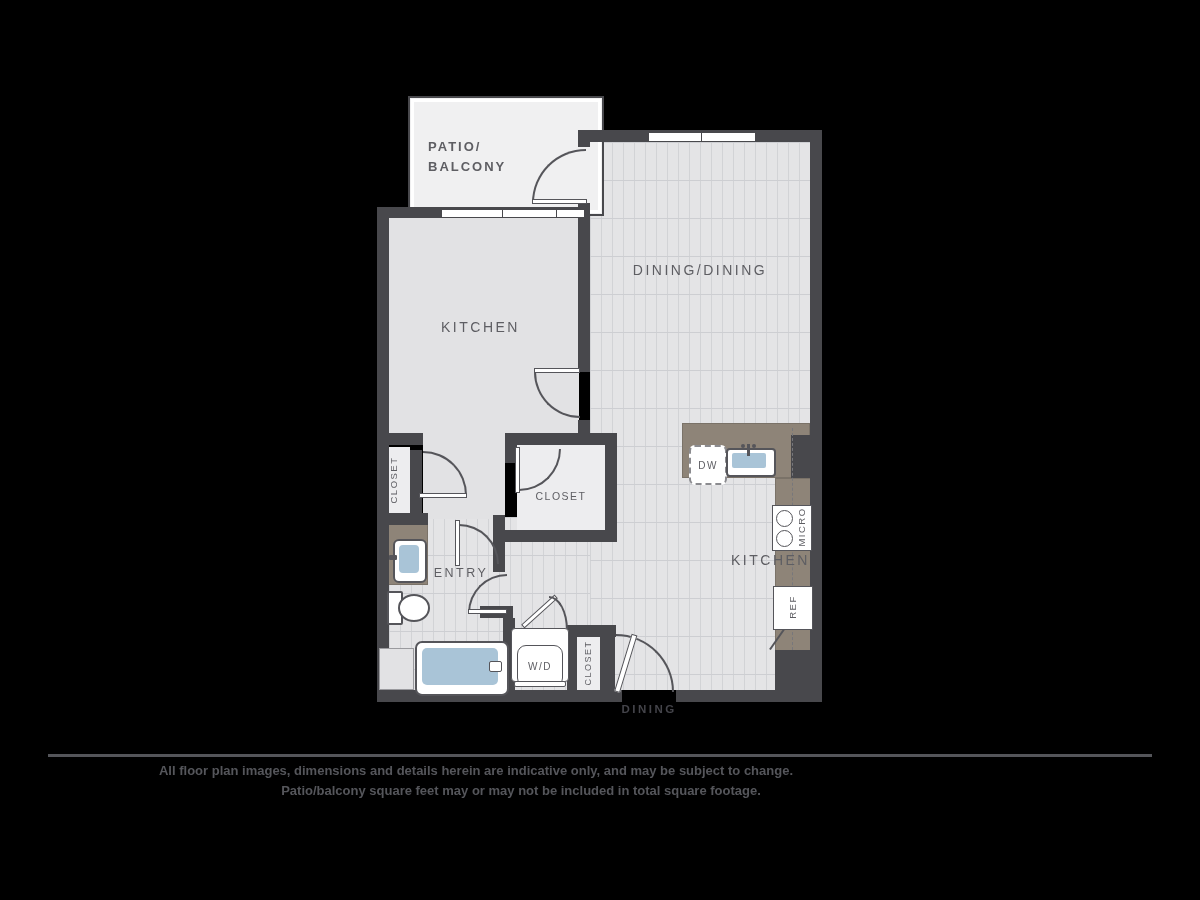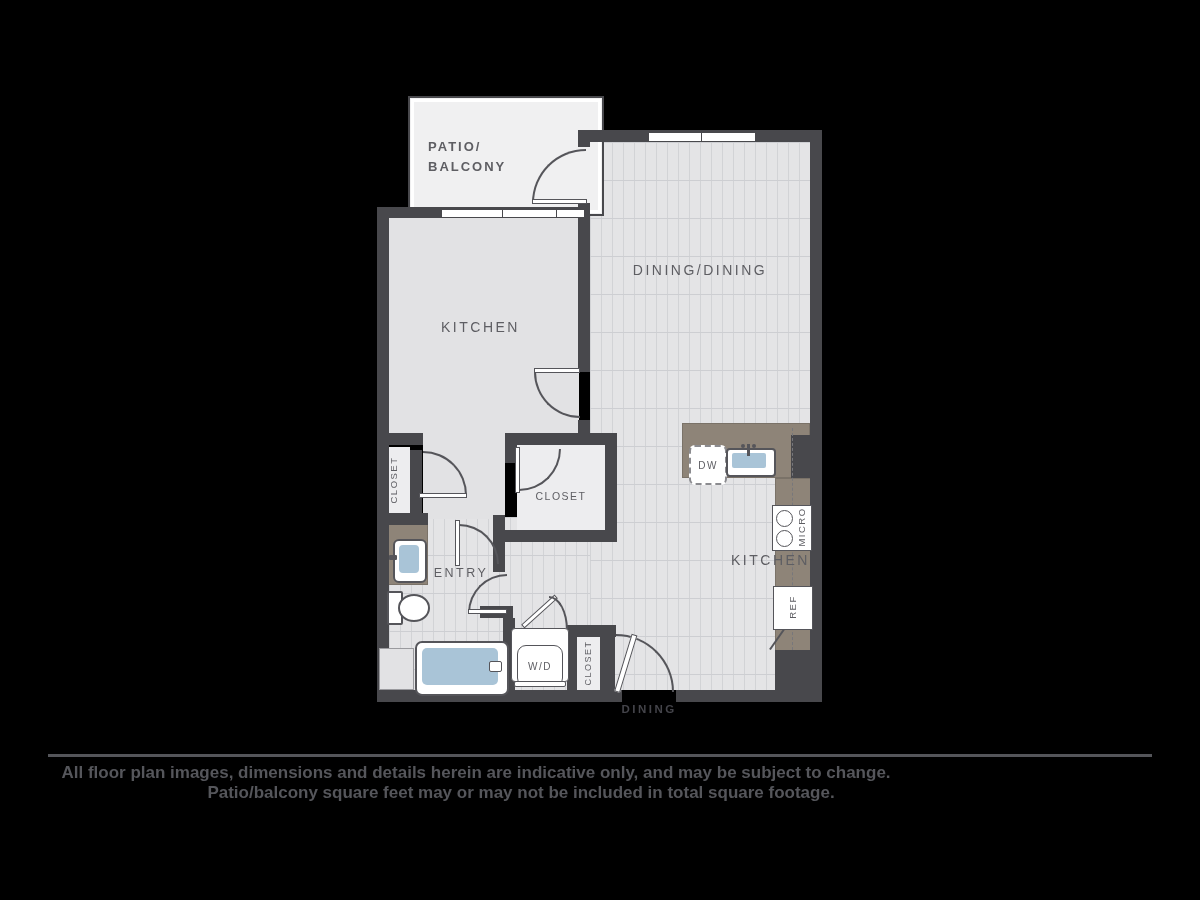--- a/index.html
+++ b/index.html
@@ -32,21 +32,21 @@
   .windiv{background:#48484c;}
   
   .fixt{background:#fff;border:2px solid #55555a;}
   .blue{background:#a9c4d7;}
   
   .lbl{color:#5e5e63;letter-spacing:2.5px;display:flex;align-items:center;
        justify-content:center;text-align:center;white-space:nowrap;}
   .lbl-sm{letter-spacing:1.5px;}
   .vert{transform:rotate(-90deg);}
   .dash{border-left:1px dashed #77777b;}
-  .disc{width:952px;text-align:center;color:#55565b;font-weight:700;font-size:17px;}
+  .disc{width:952px;text-align:center;color:#55565b;font-weight:700;font-size:13px;}
 </style>
 </head>
 <body>
 
 <div class="canvas">
 
   <div class="abs plank" style="left:590px;top:142px;width:220px;height:548px;"></div>
   <div class="abs plank" style="left:389px;top:517px;width:201px;height:173px;"></div>
   <div class="abs plain" style="left:389px;top:213px;width:190px;height:222px;"></div>
   <div class="abs plain" style="left:423px;top:435px;width:82px;height:84px;"></div>

